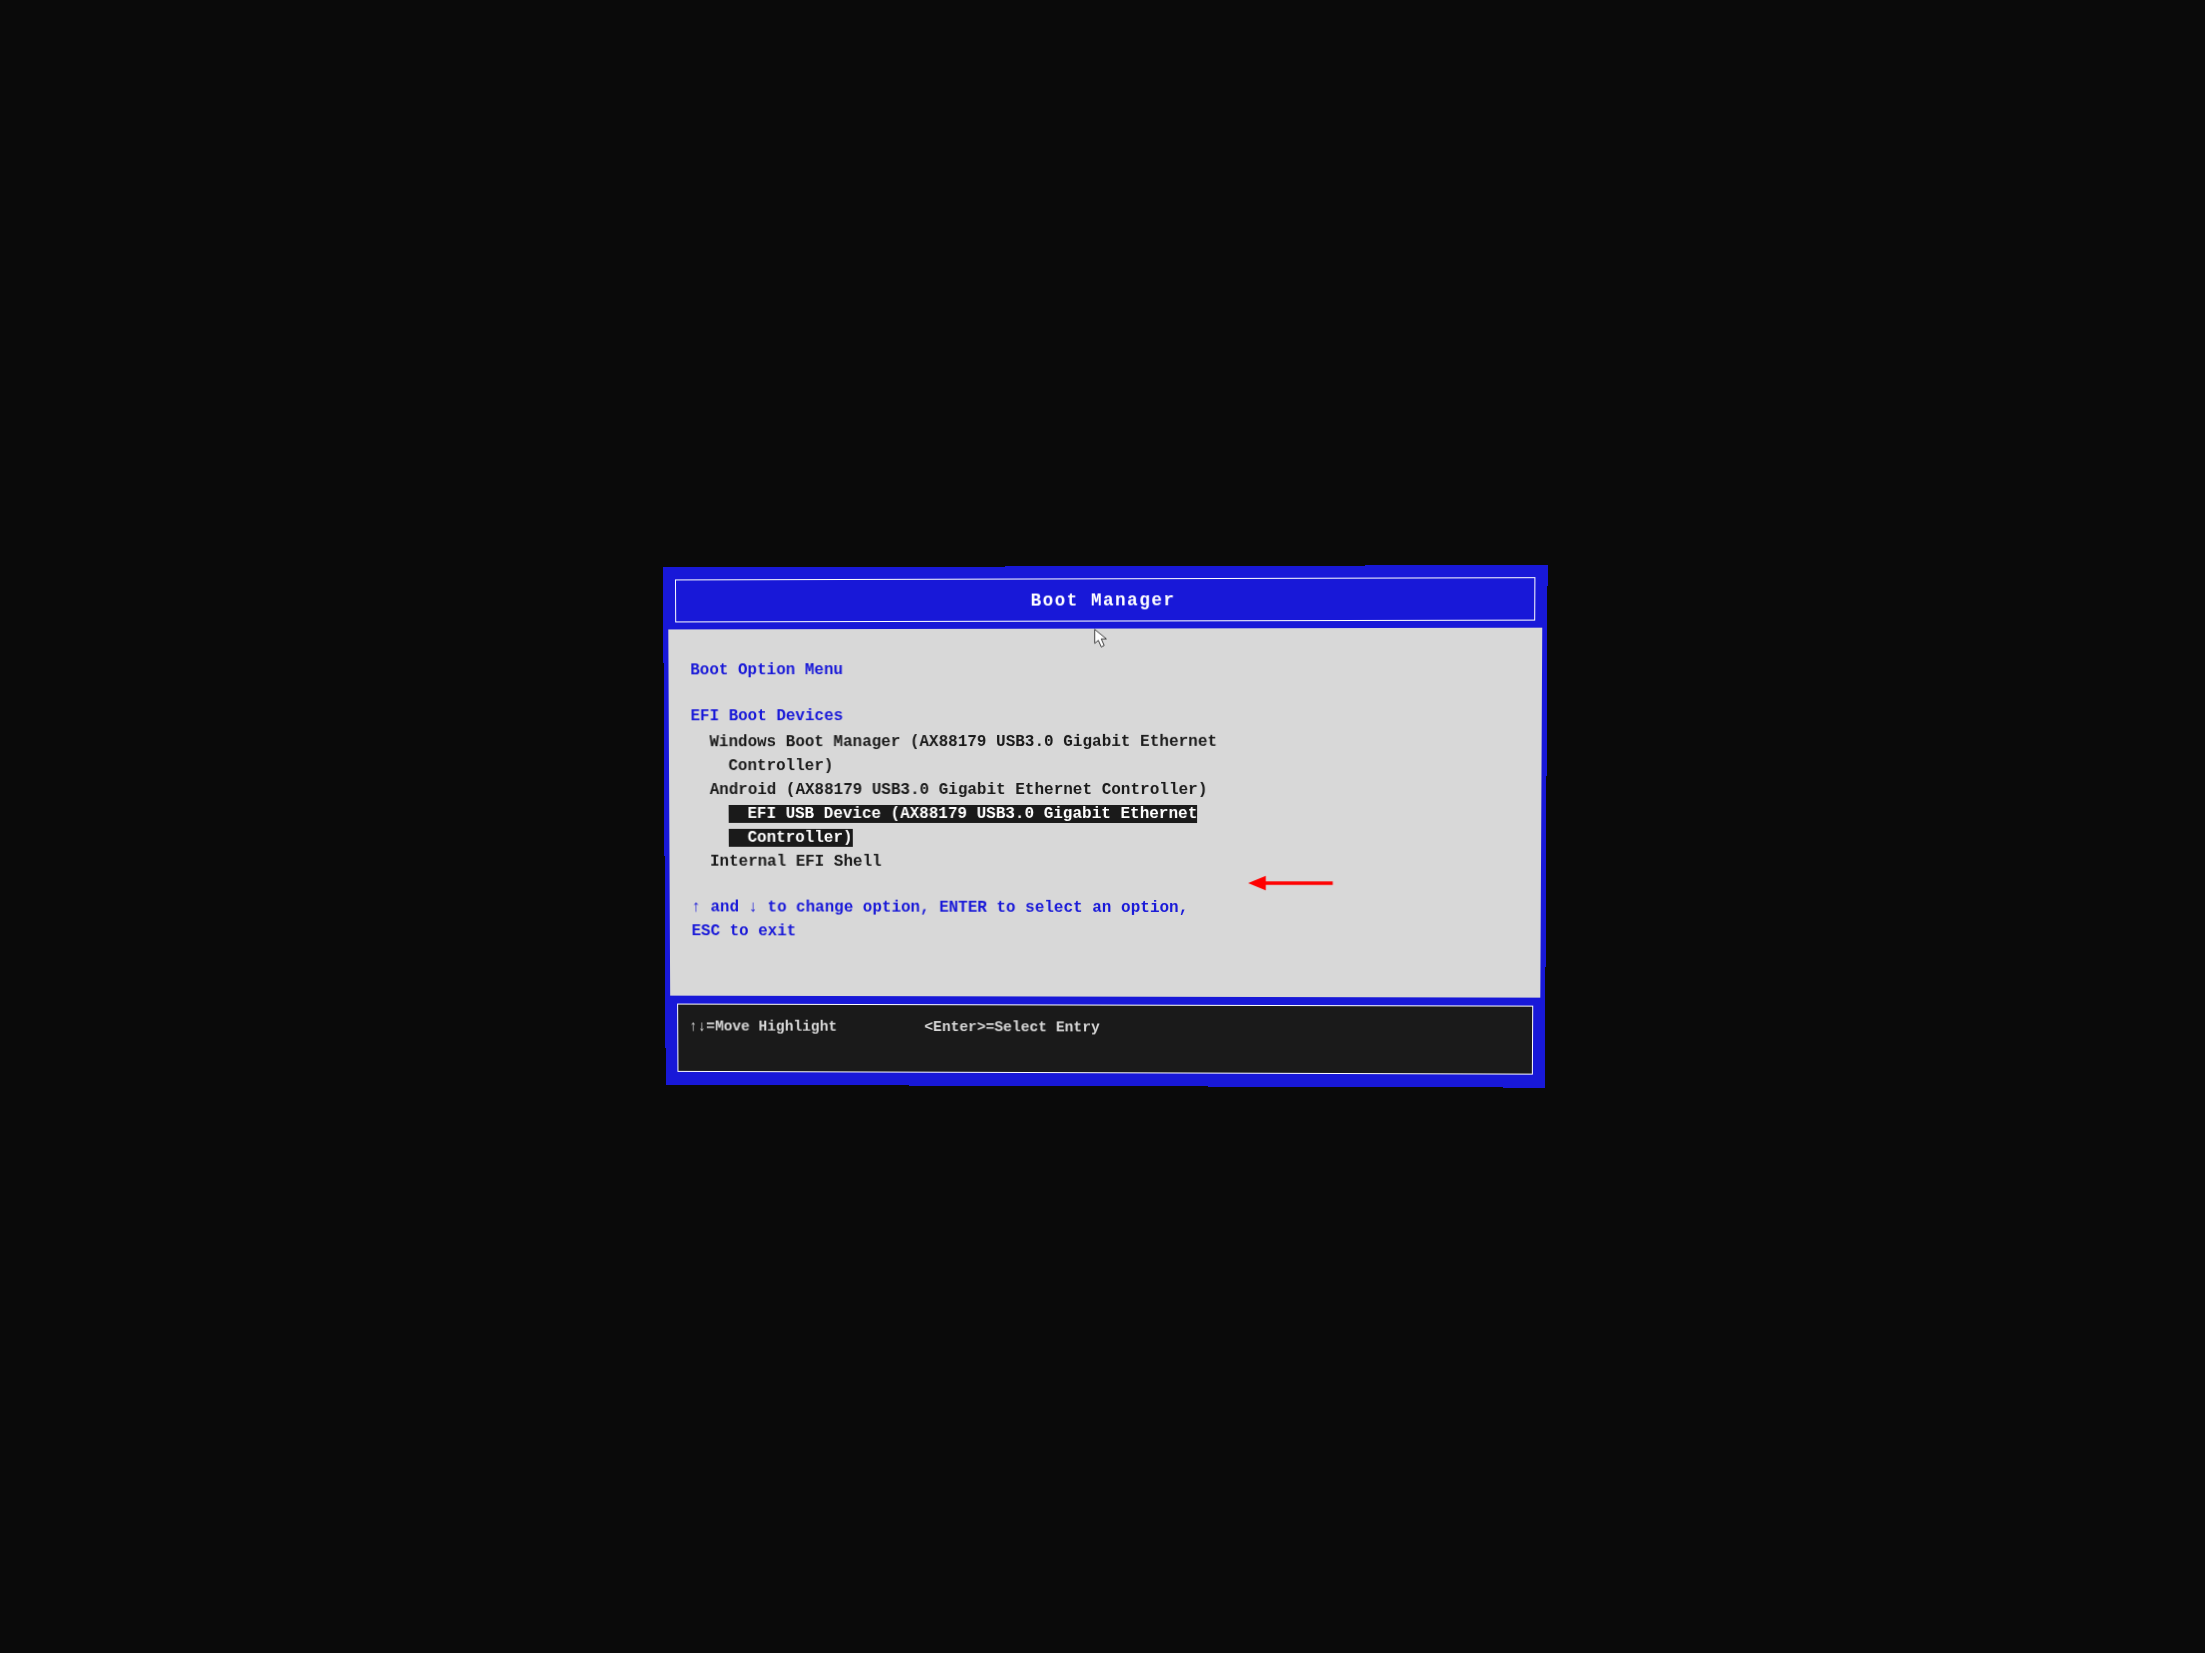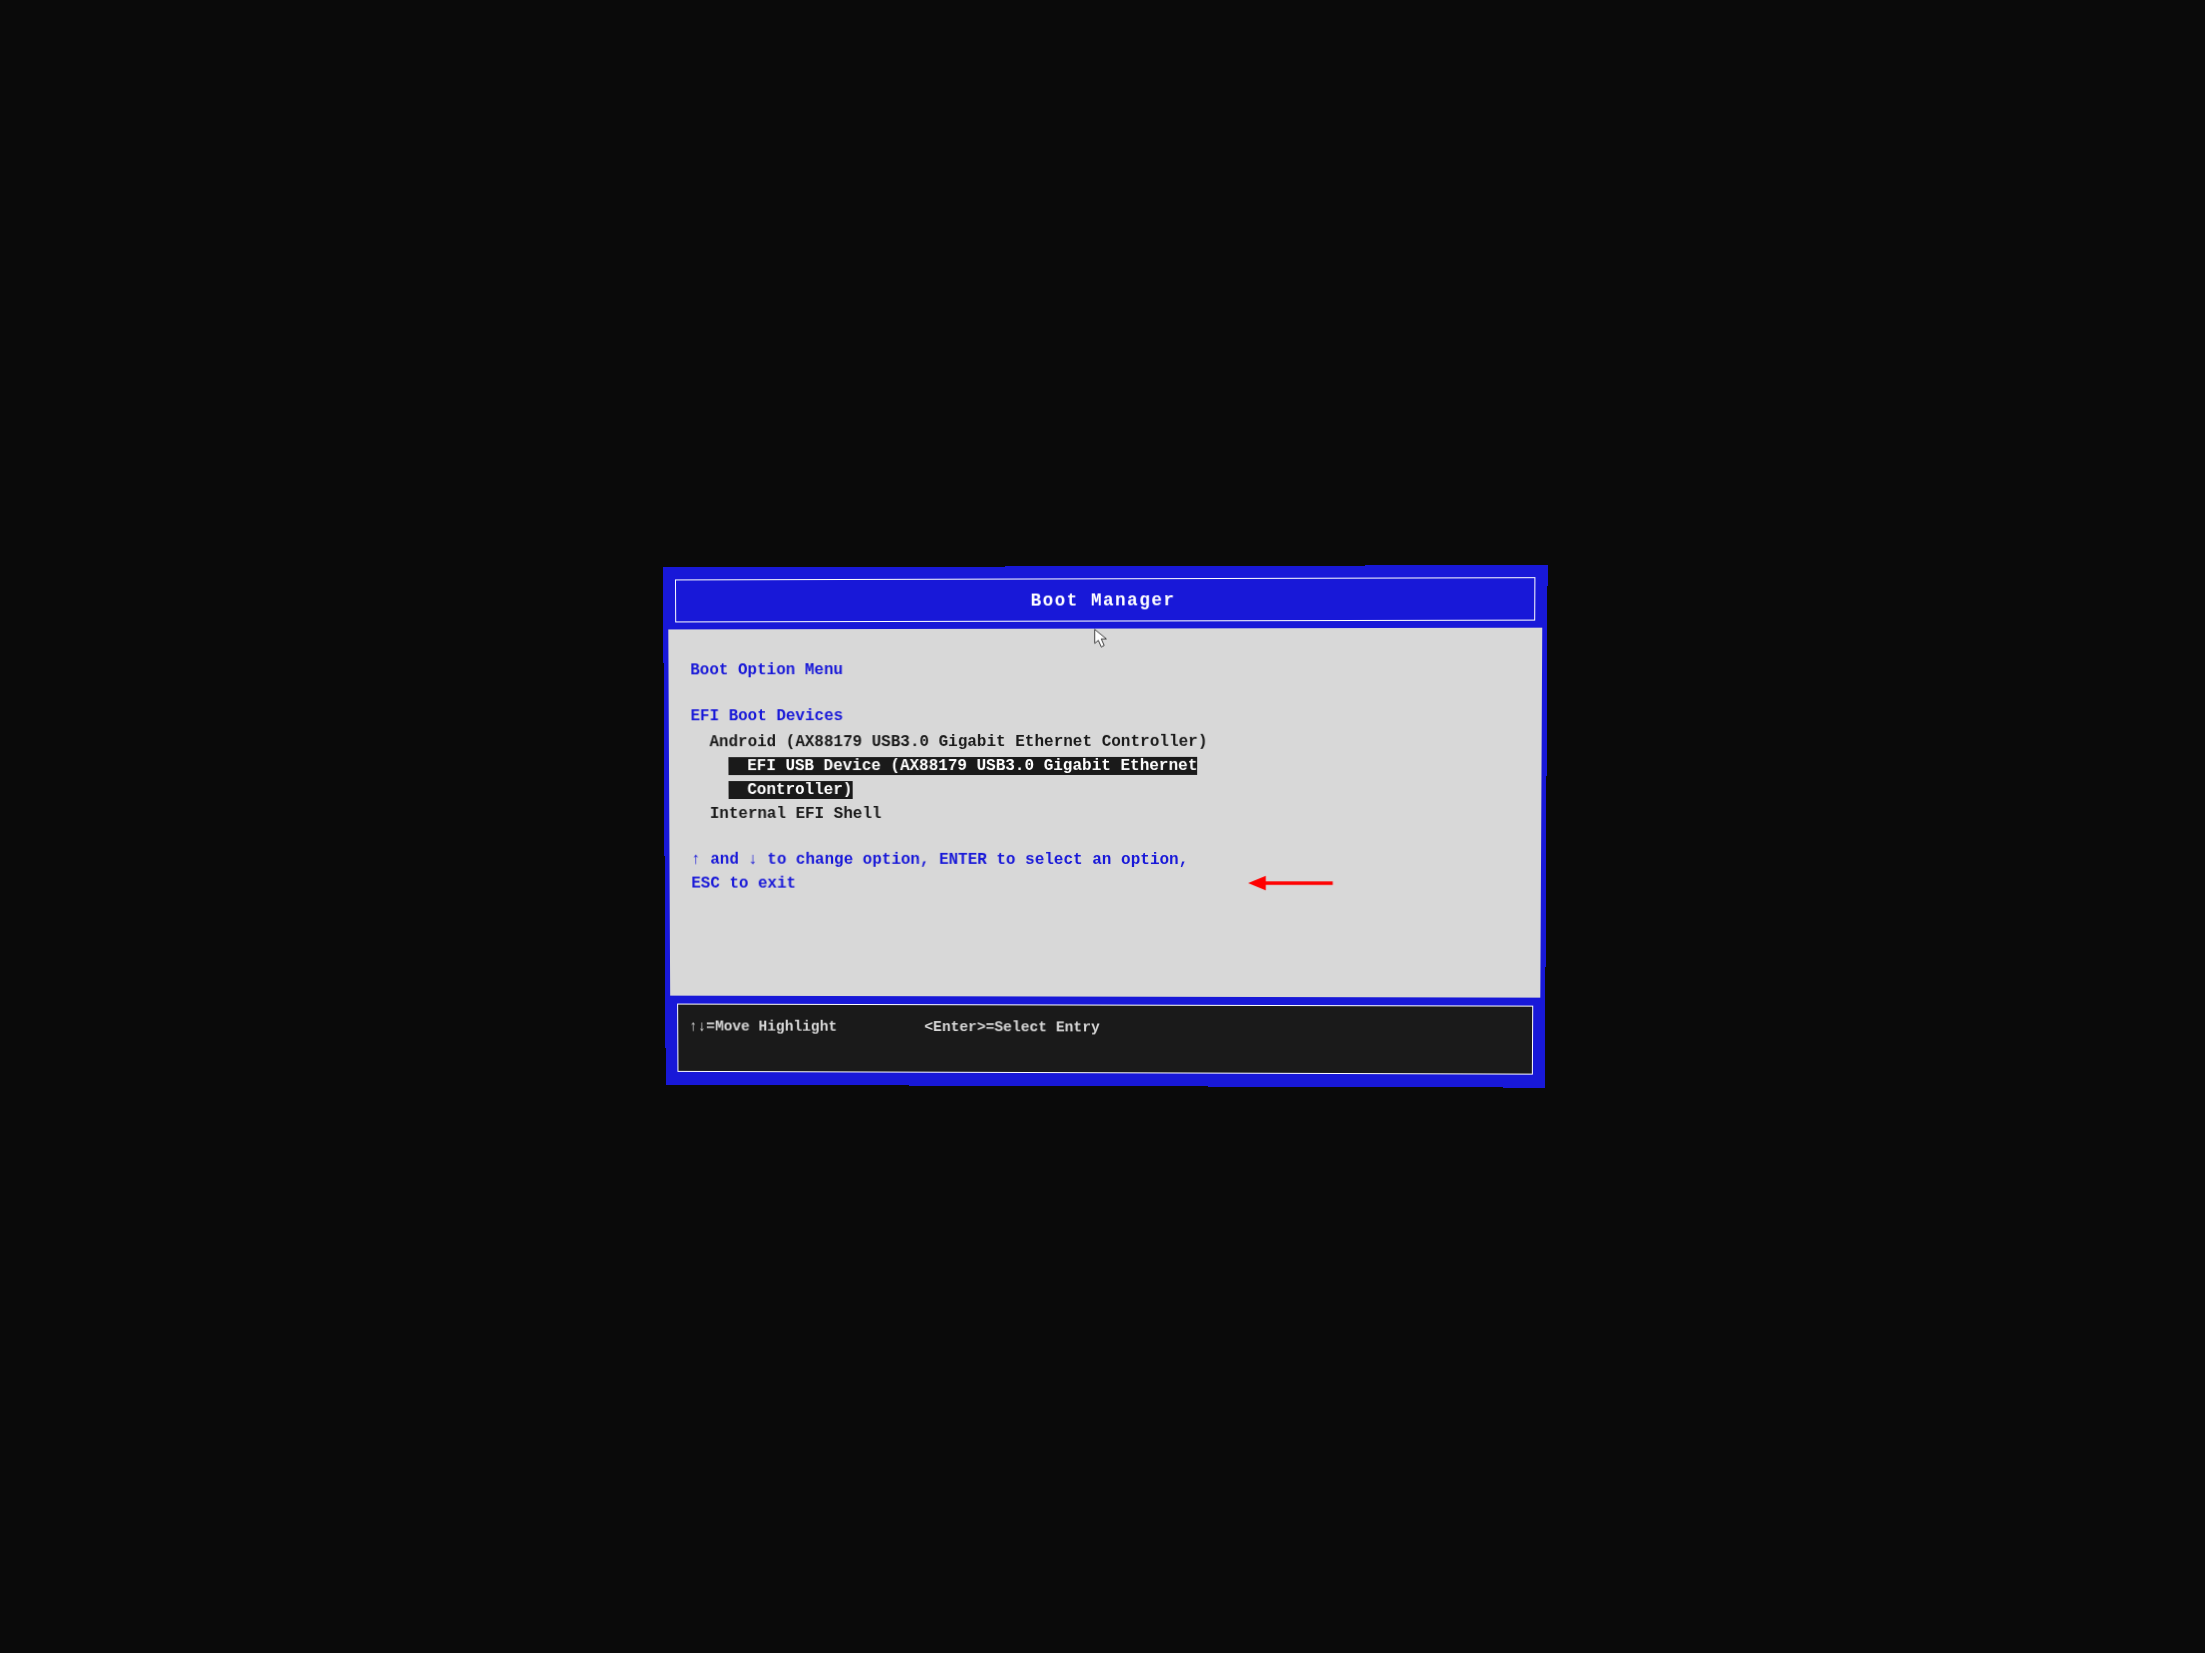--- a/index.html
+++ b/index.html
@@ -125,20 +125,21 @@
   <div class="cursor-icon">
     <svg width="16" height="20.6" viewBox="0 0 22 28">
       <path d="M1 1 L1 20 L6 16 L10 25 L14 23 L10 14 L17 14 Z" fill="#ffffff" stroke="#000000" stroke-width="1"></path>
     </svg>
   </div>
 
   <div class="content-area">
     <div class="menu-title">Boot Option Menu</div>
     <div class="section-title">EFI Boot Devices</div>
     <div class="boot-items">
+      <div class="boot-item">Windows Boot Manager (AX88179 USB3.0 Gigabit Ethernet Controller)</div>
       <div class="boot-item">Android (AX88179 USB3.0 Gigabit Ethernet Controller)</div>
       <div class="boot-item selected-wrap"><span class="boot-item selected">EFI USB Device (AX88179 USB3.0 Gigabit Ethernet Controller)</span></div>
       <div class="boot-item">Internal EFI Shell</div>
     </div>
     <div class="help-text">↑ and ↓ to change option, ENTER to select an option, ESC to exit</div>
   </div>
 
   <div class="arrow-annotation">
     <svg width="88" height="22" viewBox="0 0 120 30">
       <line x1="115" y1="15" x2="20" y2="15" stroke="#ff0000" stroke-width="5"></line>

